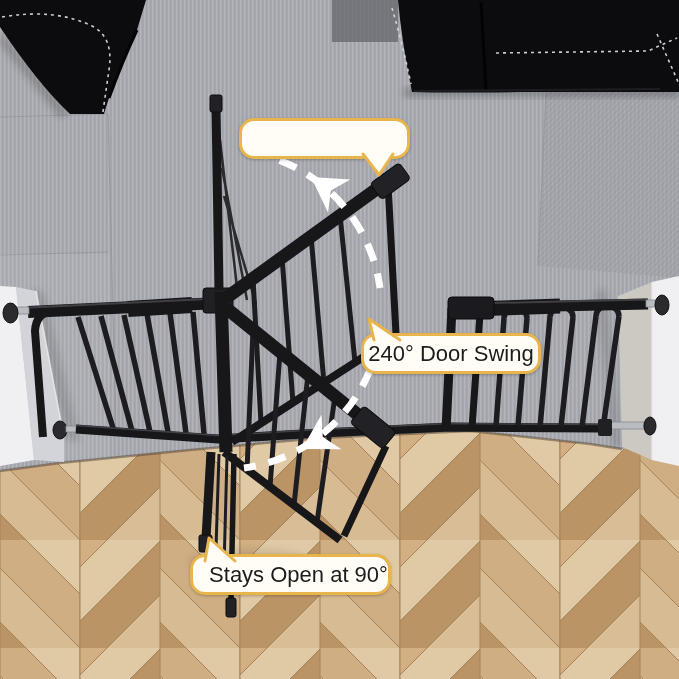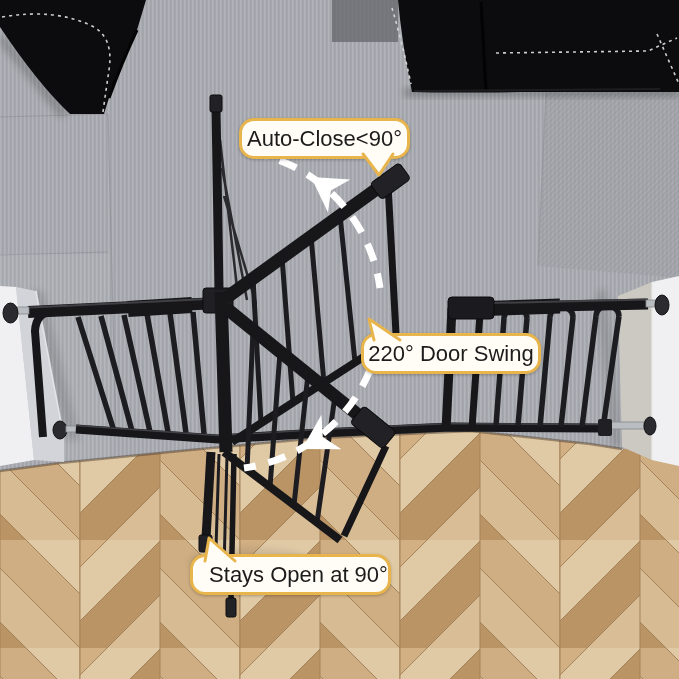--- a/index.html
+++ b/index.html
@@ -190,28 +190,27 @@
     <path class="arc" d="M250,152 A160,160 0 0 1 380,288"></path>
     <polygon class="arrow" points="0,0 34,-20 24,0 34,20" transform="translate(311,177) rotate(34)"></polygon>
   </g>
   <g>
     <path class="arc" d="M370,370 A160,160 0 0 1 244,468"></path>
     <polygon class="arrow" points="0,0 34,-20 24,0 34,20" transform="translate(302,449) rotate(-30)"></polygon>
   </g>
 </svg>
 
 <div class="callout" style="left:239px;top:118px;width:171px;height:41px;">
-  <span>Auto-Close&lt;90°</span>
   <svg class="tail" width="40" height="24" style="right:8px;bottom:-21px;">
     <path d="M4,1 L20,22 L34,1"></path>
   </svg>
 </div>
 
 <div class="callout" style="left:361px;top:333px;width:180px;height:41px;">
-  <span>220° Door Swing</span>
+  <span>240° Door Swing</span>
   <svg class="tail" width="40" height="26" style="left:4px;top:-21px;">
     <path d="M6,25 L1,4 L32,25"></path>
   </svg>
 </div>
 
 <div class="callout" style="left:190px;top:554px;width:201px;height:41px;padding-left:16px;">
   <span>Stays Open at 90°</span>
   <svg class="tail" width="40" height="26" style="left:6px;top:-21px;">
     <path d="M6,25 L10,2 L36,25"></path>
   </svg>

